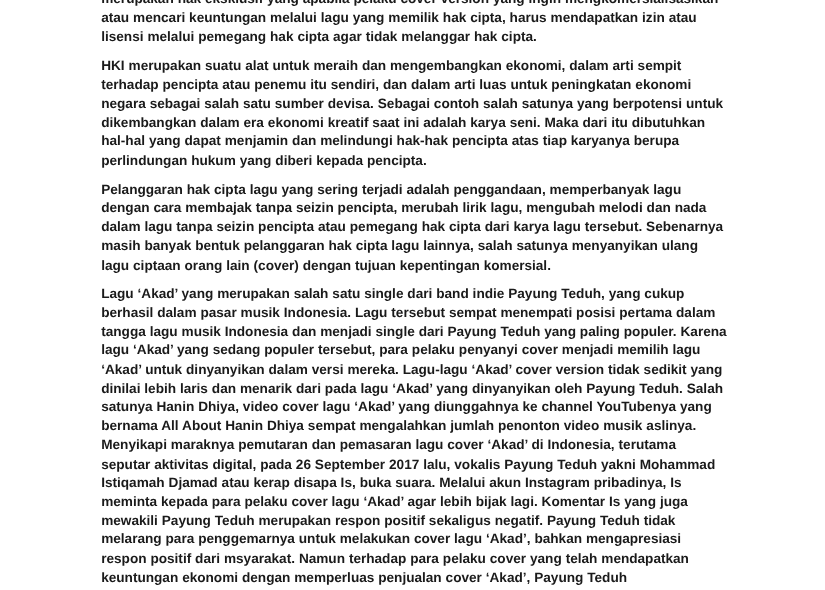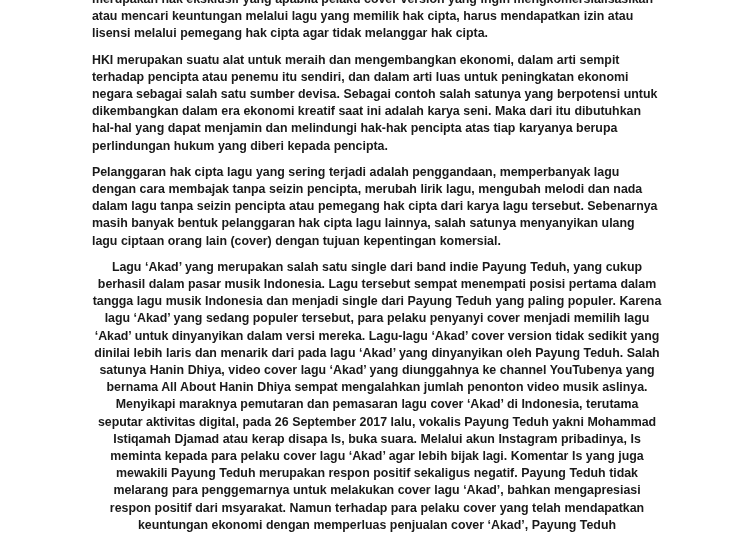--- a/index.html
+++ b/index.html
@@ -33,21 +33,20 @@
     line-height: 17.2px;
     color: #1a1a1a;
     text-align: left;
     letter-spacing: -0.02px;
     word-spacing: 0.15px;
     font-weight: 600;
     -webkit-font-smoothing: none;
   }
   .para:last-child {
     margin-bottom: 0;
-    text-align: center;
   }
 </style>
 </head>
 <body>
 
 <div id="page">
   <div id="text-column">
     <p class="para">merupakan hak eksklusif yang apabila pelaku cover version  yang ingin mengkomersialisasikan atau mencari keuntungan melalui lagu yang memilik hak cipta, harus mendapatkan izin atau lisensi melalui pemegang hak cipta agar tidak melanggar hak cipta.</p>
     <p class="para">HKI merupakan suatu alat untuk meraih dan mengembangkan ekonomi, dalam arti sempit terhadap pencipta atau penemu itu sendiri, dan dalam arti luas untuk peningkatan ekonomi negara sebagai salah satu sumber devisa. Sebagai contoh salah satunya yang berpotensi untuk dikembangkan dalam era ekonomi kreatif saat ini adalah karya seni. Maka dari itu dibutuhkan hal-hal yang dapat menjamin dan melindungi hak-hak pencipta atas tiap karyanya berupa perlindungan hukum yang diberi kepada pencipta.</p>
     <p class="para">Pelanggaran hak cipta lagu yang sering terjadi adalah penggandaan, memperbanyak lagu dengan cara membajak tanpa seizin pencipta, merubah lirik lagu, mengubah melodi dan nada dalam lagu tanpa seizin pencipta atau pemegang hak cipta dari karya lagu tersebut. Sebenarnya masih banyak bentuk pelanggaran hak cipta lagu lainnya, salah satunya menyanyikan ulang lagu ciptaan orang lain (cover) dengan tujuan kepentingan komersial.</p>

